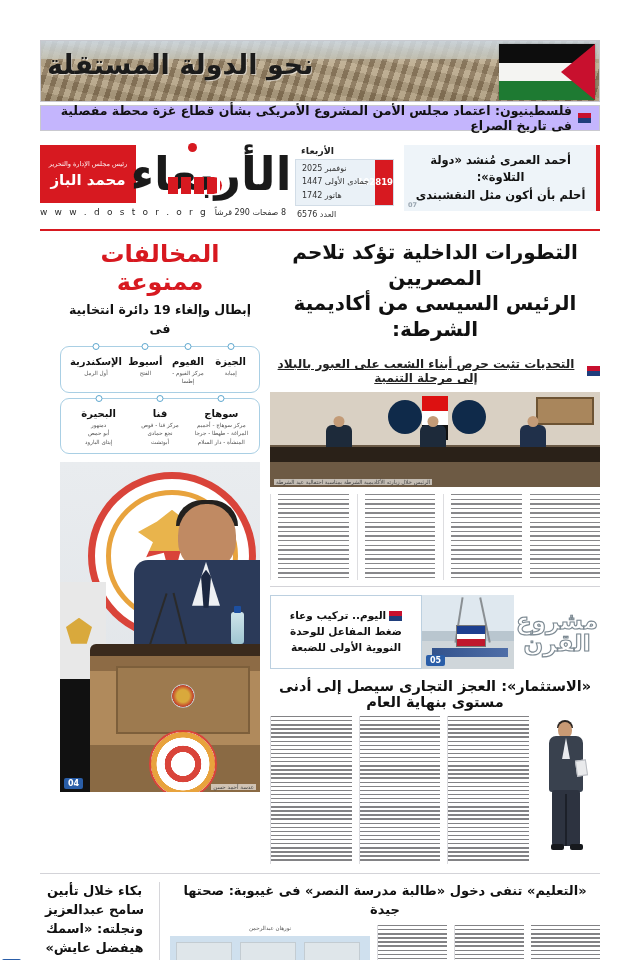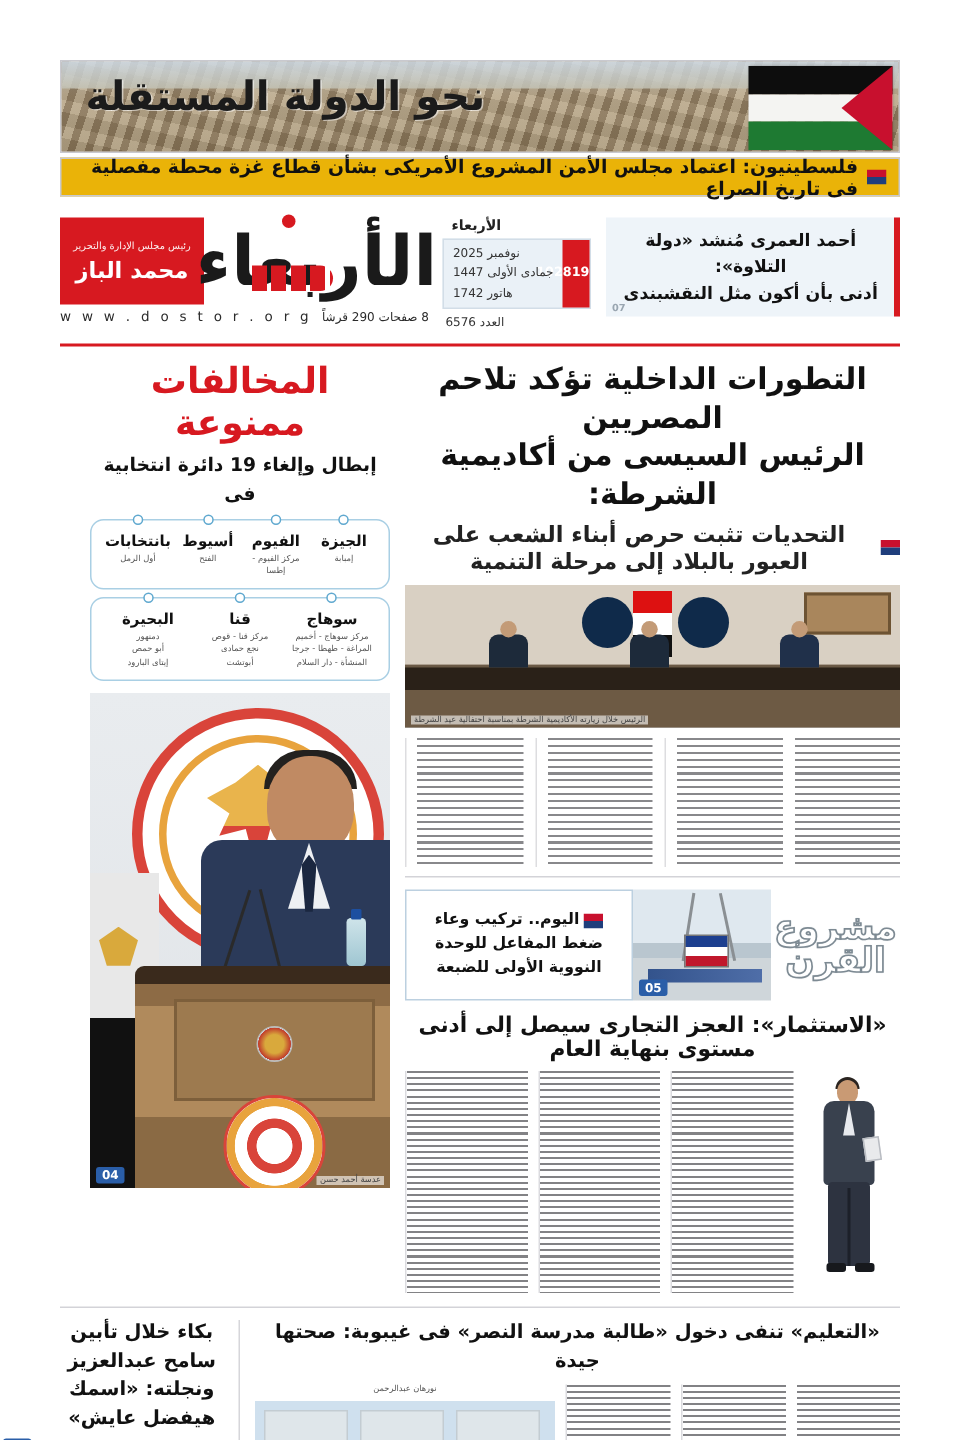--- a/index.html
+++ b/index.html
@@ -54,29 +54,29 @@
   .flag .stripe { position: absolute; left: 0; right: 0; height: 33.34%; }
   .flag .s1 { top: 0; background: #0d0d0d; }
   .flag .s2 { top: 33.3%; background: #f4f4f2; }
   .flag .s3 { top: 66.6%; background: #1e7a32; }
   .flag .tri {
     position: absolute; right: 0; top: 0; width: 0; height: 0;
     border-top: 28px solid transparent; border-bottom: 28px solid transparent;
     border-right: 34px solid #c8102e;
   }
   .banner-title {
-    position: absolute; left: 16px; top: 8px;
+    position: absolute; left: 6px; top: 8px;
     font-size: 27px; font-weight: 700; color: #1b1b1b;
     letter-spacing: -.5px;
     text-shadow: 1px 1px 0 rgba(255,255,255,.55);
     direction: rtl;
   }
   .banner-sub {
     width: 560px; height: 26px; margin-top: 3px;
-    border: 1px solid #c9c9cf; background: #eab308;
+    border: 1px solid #c9c9cf; background: #c4b5fd;
     display: flex; align-items: center; justify-content: center; gap: 6px;
     padding: 0 8px;
   }
   .banner-sub .txt { font-size: 12.5px; font-weight: 700; color: #111; }
   .flag-mini {
     width: 13px; height: 10px; flex: none; position: relative; overflow: hidden;
   }
   .flag-mini i { position: absolute; left: 0; right: 0; height: 50%; display: block; }
   .flag-mini .a { top: 0; background: #c8102e; }
   .flag-mini .b { top: 50%; background: #1f3e7c; }
@@ -157,23 +157,23 @@
   .grid { display: flex; gap: 10px; margin-top: 9px; }
   .left-col { width: 330px; }
   .right-col { width: 200px; }
 
   .lead-head {
     direction: rtl; text-align: center;
     font-size: 20px; font-weight: 700; color: #111;
     line-height: 1.28; letter-spacing: -.4px;
   }
   .lead-kicker {
-    direction: rtl; text-align: center; margin-top: 5px;
-    font-size: 15px; font-weight: 700; color: #222;
-    display: flex; align-items: center; justify-content: center; gap: 5px;
+    direction: rtl; text-align: center; margin-top: 15px;
+    font-size: 12px; font-weight: 700; color: #222;
+    display: flex; align-items: center; justify-content: center; gap: 5px; text-decoration: underline;
   }
   .photo {
     position: relative; overflow: hidden; background: #cfcfcf; padding-left: 40px;
   }
   .photo .credit {
     position: absolute; left: 4px; bottom: 2px;
     font-size: 5.5px; color: #444; background: rgba(255,255,255,.6); padding: 0 2px;
   }
   .photo .pgnum {
     position: absolute; left: 4px; bottom: 3px;
@@ -445,21 +445,21 @@
       </span>
     <span class="txt">فلسطينيون: اعتماد مجلس الأمن المشروع الأمريكى بشأن قطاع غزة محطة مفصلية فى تاريخ الصراع</span>
     <span class="page-chip">03</span>
   </div>
 
   <div class="masthead">
 
     <div style="display:flex; gap:10px; align-items:flex-start;">
       <div class="promo">
         <p>أحمد العمرى مُنشد «دولة التلاوة»:</p>
-        <p>أدنى بأن أكون مثل النقشبندى</p>
+        <p>أحلم بأن أكون مثل النقشبندى</p>
         <span class="pg">07</span>
       </div>
       <div class="datebox">
         <div class="weekday">الأربعاء</div>
         <div class="date-rows">
           <div class="date-nums">
             <span>19</span>
             <span>28</span>
             <span>10</span>
           </div>
@@ -586,21 +586,21 @@
               <div class="gname">الفيوم</div>
               <div class="gsub">مركز الفيوم - إطسا</div>
             </div>
             <div class="gov-cell">
               <span class="node"></span>
               <div class="gname">أسيوط</div>
               <div class="gsub">الفتح</div>
             </div>
             <div class="gov-cell">
               <span class="node"></span>
-              <div class="gname">بانتخابات</div>
+              <div class="gname">الإسكندرية</div>
               <div class="gsub">أول الرمل</div>
             </div>
           </div>
         </div>
 
         <div class="gov-band">
           <div class="gov-row">
             <div class="gov-cell">
               <span class="node"></span>
               <div class="gname">سوهاج</div>

